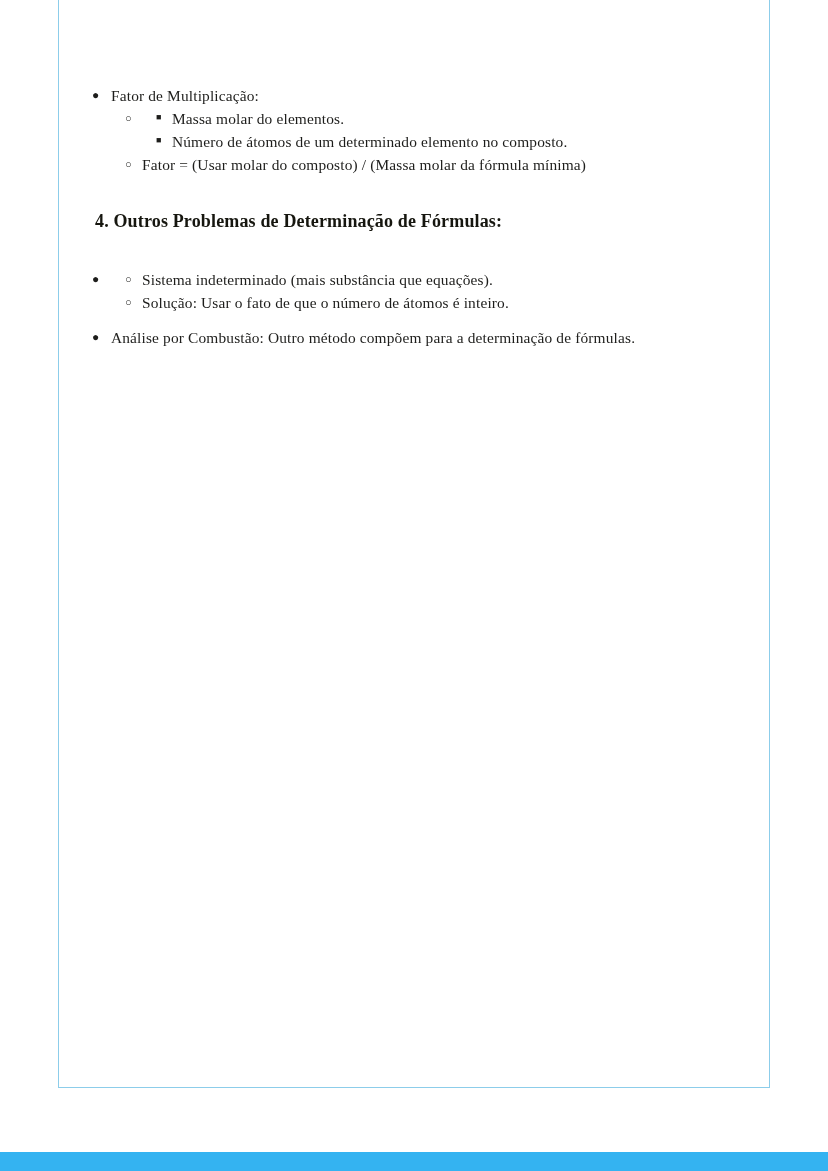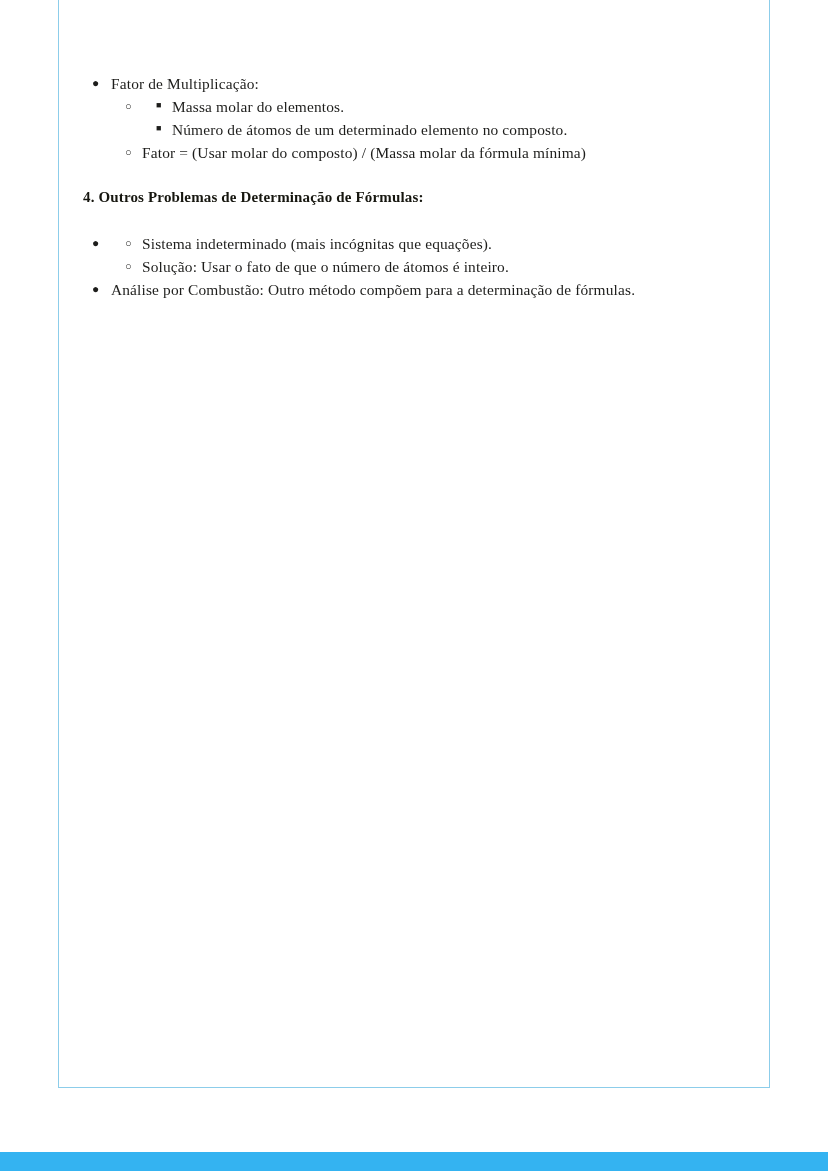--- a/index.html
+++ b/index.html
@@ -40,25 +40,25 @@
 
   
   .doc-text {
     font-size: 15.4px;
     line-height: 23px;
     color: #1d1d1b;
     letter-spacing: 0.01em;
   }
 
   .section-heading {
-    font-size: 15px;
+    font-size: 18px;
     line-height: 23px;
     font-weight: bold;
     color: #16160f;
-    margin: 0;
+    margin: 12px;
     padding: 0;
   }
 
   
   ul.lvl1,
   ul.lvl2,
   ul.lvl3 {
     margin: 0;
     padding: 0;
     list-style: none;
@@ -85,20 +85,21 @@
   
   ul.lvl1 > li.item {
     padding-left: 28px;
   }
   ul.lvl1 > li.item > .bullet {
     left: 9px;
     font-size: 12px;
   }
   ul.lvl1 > li.item > .item-text {
     padding-left: 0;
+    margin-top: 12px;
   }
 
   
   ul.lvl2 > li.item {
     padding-left: 31px;
   }
   ul.lvl2 > li.item > .bullet {
     left: 14px;
     font-size: 11px;
     top: -0.5px;
@@ -168,21 +169,21 @@
 
     <div class="block-gap-after-heading"></div>
 
     <ul class="lvl1">
       <li class="item">
         <span class="bullet">●</span>
 
         <ul class="lvl2">
           <li class="item">
             <span class="bullet">○</span>
-            <span class="item-text">Sistema indeterminado (mais incógnitas que equações).</span>
+            <span class="item-text">Sistema indeterminado (mais substância que equações).</span>
           </li>
           <li class="item">
             <span class="bullet">○</span>
             <span class="item-text">Solução: Usar o fato de que o número de átomos é inteiro.</span>
           </li>
         </ul>
       </li>
 
       <li class="item">
         <span class="bullet">●</span>

